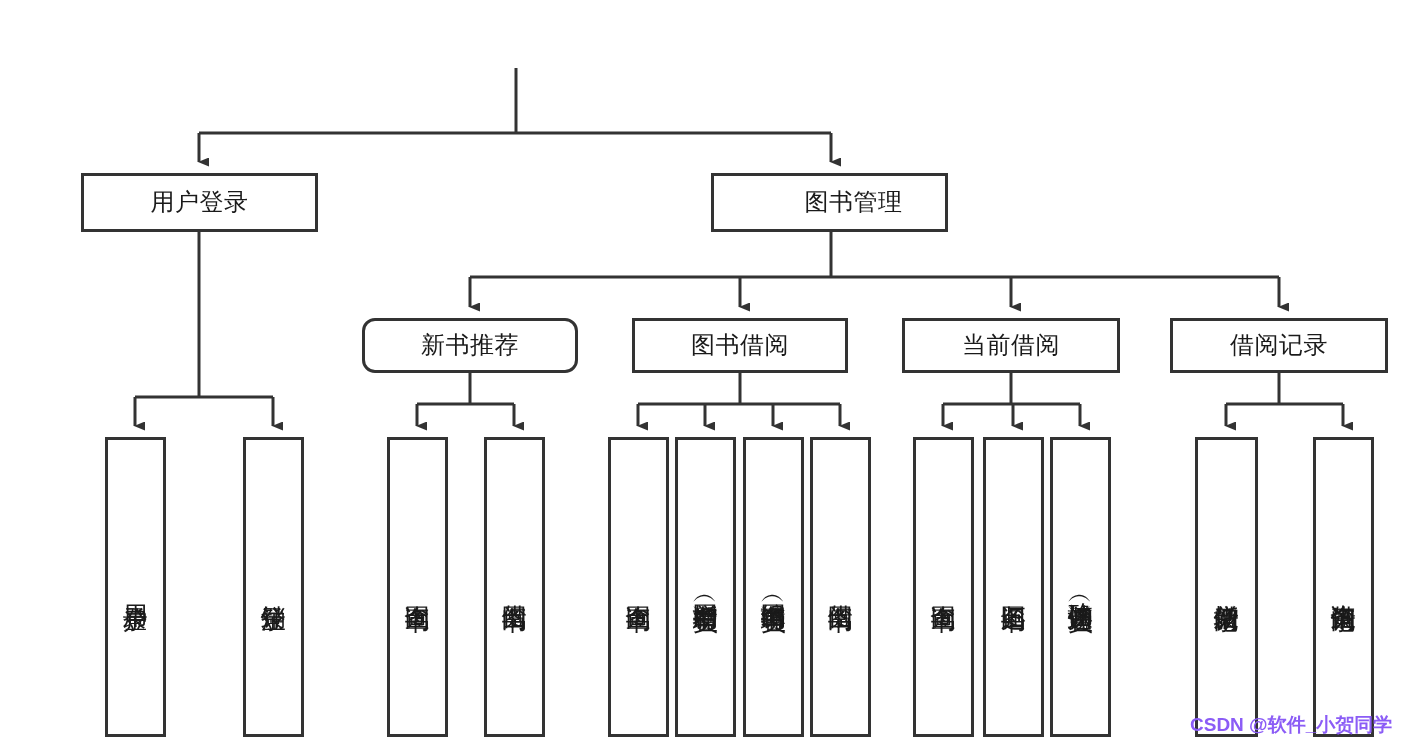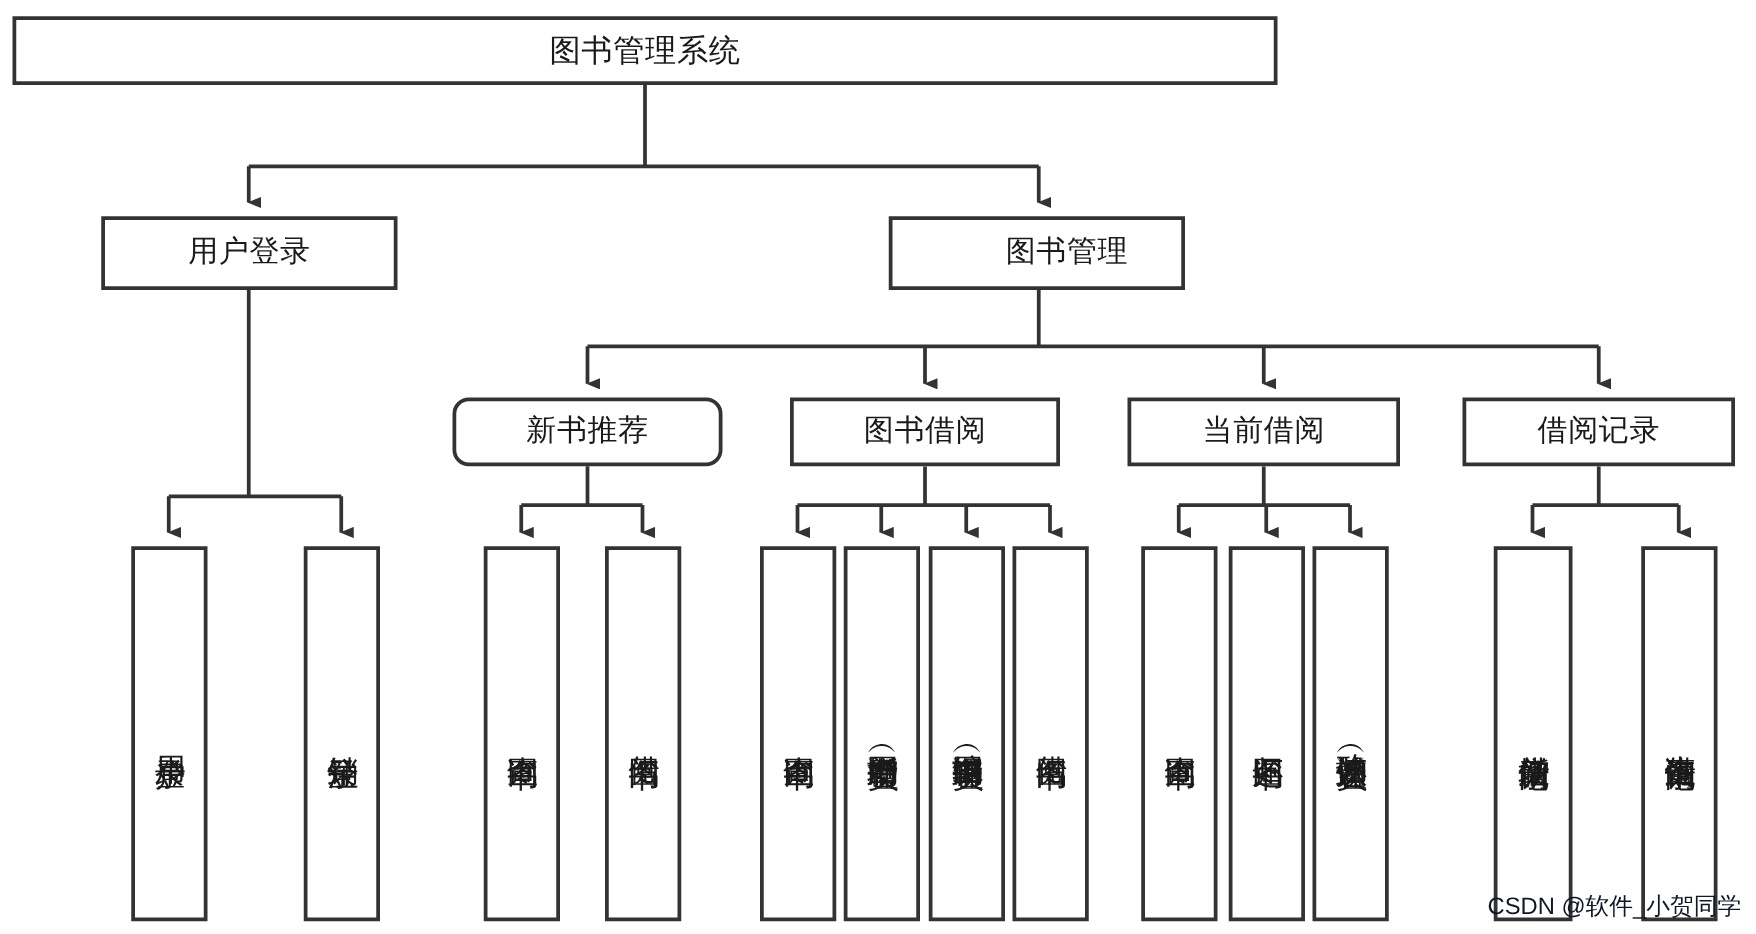--- a/index.html
+++ b/index.html
@@ -54,23 +54,24 @@
     font-size: 25px;
     line-height: 1.22;
     letter-spacing: 1px;
     max-height: 276px;
   }
   .watermark {
     position: absolute;
     left: 1190px;
     top: 712px;
     font-size: 19px;
-    color: #0f172a;
+    color: #8b5cf6;
     white-space: nowrap;
     z-index: 5;
+    font-weight: bold;
   }
 </style>
 </head>
 <body>
 
 <div id="diagram-root">
 
   <svg id="edges-layer" viewBox="0 0 1405 747" width="1405" height="747" aria-hidden="true">
     <defs>
       <marker id="arrow" markerWidth="9" markerHeight="11" refX="4.5" refY="10" orient="auto" markerUnits="userSpaceOnUse">
@@ -114,23 +115,20 @@
       <path d="M1013,404 L1013,426" marker-end="url(#arrow)"></path>
       <path d="M1080,404 L1080,426" marker-end="url(#arrow)"></path>
 
       <path d="M1279,373 L1279,404"></path>
       <path d="M1226,404 L1343,404"></path>
       <path d="M1226,404 L1226,426" marker-end="url(#arrow)"></path>
       <path d="M1343,404 L1343,426" marker-end="url(#arrow)"></path>
     </g>
   </svg>
 
-  <div class="node root" style="left:10px; top:13px; width:1012px; height:55px;">
-    <span class="node-label">图书管理系统</span>
-  </div>
 
   <div class="node" style="left:81px; top:173px; width:237px; height:59px;">
     <span class="node-label">用户登录</span>
   </div>
   <div class="node" style="left:711px; top:173px; width:237px; height:59px;padding-left:48px;">
     <span class="node-label">图书管理</span>
   </div>
 
   <div class="node" style="left:362px; top:318px; width:216px; height:55px;border-radius:13px;">
     <span class="node-label">新书推荐</span>

